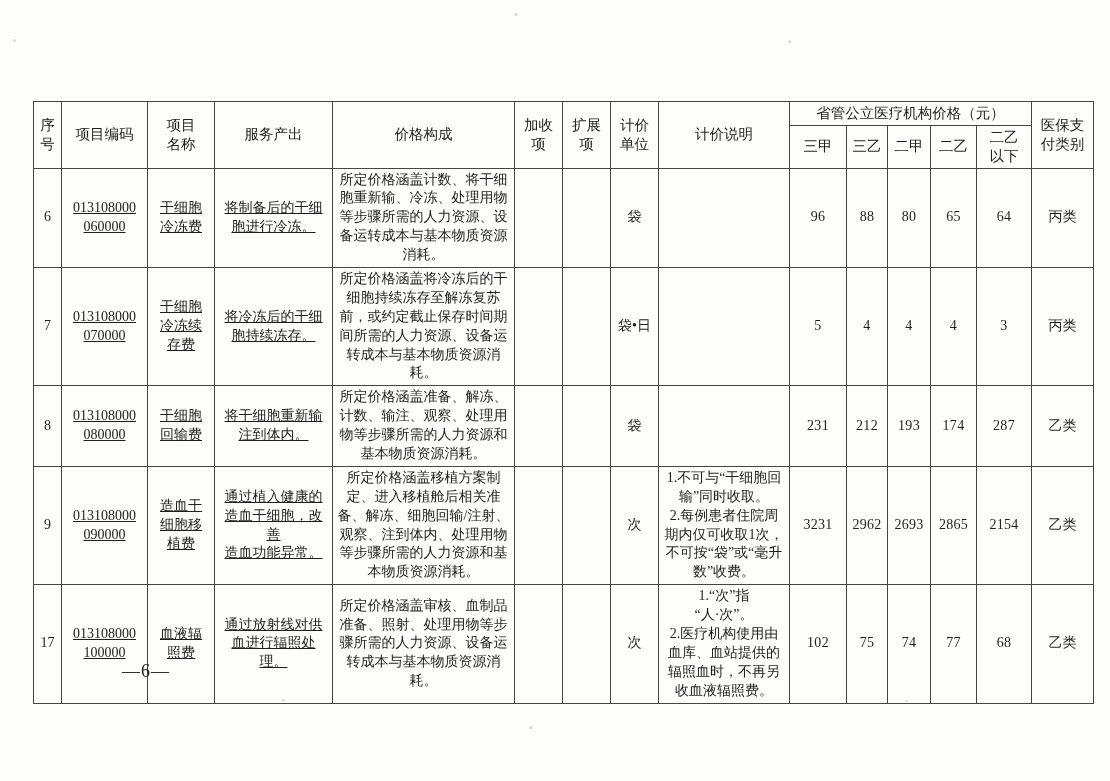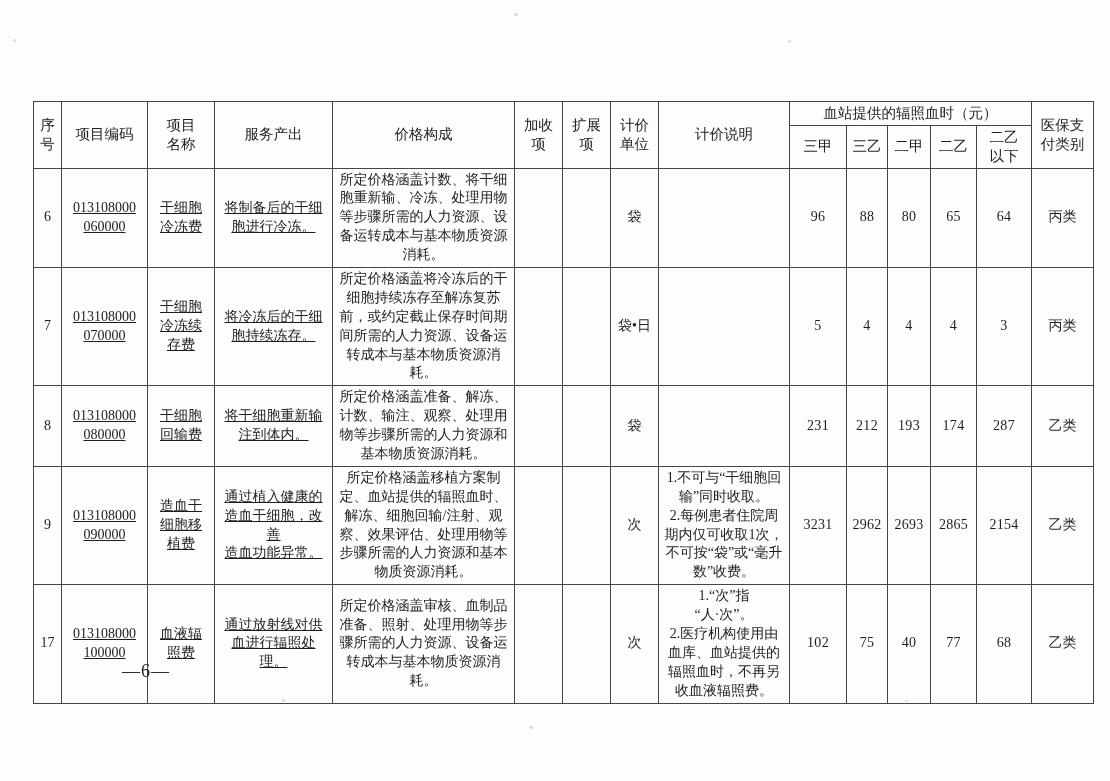--- a/index.html
+++ b/index.html
@@ -111,21 +111,21 @@
 名称</th>
         <th rowspan="2">服务产出</th>
         <th rowspan="2">价格构成</th>
         <th rowspan="2">加收
 项</th>
         <th rowspan="2">扩展
 项</th>
         <th rowspan="2">计价
 单位</th>
         <th rowspan="2">计价说明</th>
-        <th colspan="5">血站提供的辐照血时（元）</th>
+        <th colspan="5">省管公立医疗机构价格（元）</th>
         <th rowspan="2">医保支
 付类别</th>
       </tr>
       <tr class="hr2">
         <th>三甲</th>
         <th>三乙</th>
         <th>二甲</th>
         <th>二乙</th>
         <th>二乙
 以下</th>
@@ -196,21 +196,21 @@
       <tr class="r9">
         <td>9</td>
         <td class="pre">013108000
 090000</td>
         <td class="pre">造血干
 细胞移
 植费</td>
         <td class="lft pre">通过植入健康的
 造血干细胞，改善
 造血功能异常。</td>
-        <td class="lft">所定价格涵盖移植方案制定、血站提供的辐照血时、解冻、细胞回输/注射、观察、效果评估、处理用物等步骤所需的人力资源和基本物质资源消耗。</td>
+        <td class="lft">所定价格涵盖移植方案制定、进入移植舱后相关准备、解冻、细胞回输/注射、观察、注到体内、处理用物等步骤所需的人力资源和基本物质资源消耗。</td>
         <td></td>
         <td></td>
         <td>次</td>
         <td class="note-cell">1.不可与“干细胞回输”同时收取。
 2.每例患者住院周期内仅可收取1次，不可按“袋”或“毫升数”收费。</td>
         <td class="num">3231</td>
         <td class="num">2962</td>
         <td class="num">2693</td>
         <td class="num">2865</td>
         <td class="num">2154</td>
@@ -226,21 +226,21 @@
 血进行辐照处理。</td>
         <td class="lft">所定价格涵盖审核、血制品准备、照射、处理用物等步骤所需的人力资源、设备运转成本与基本物质资源消耗。</td>
         <td></td>
         <td></td>
         <td>次</td>
         <td class="note-cell">1.“次”指
 “人·次”。
 2.医疗机构使用由血库、血站提供的辐照血时，不再另收血液辐照费。</td>
         <td class="num">102</td>
         <td class="num">75</td>
-        <td class="num">40</td>
+        <td class="num">74</td>
         <td class="num">77</td>
         <td class="num">68</td>
         <td>乙类</td>
       </tr>
     </tbody>
   </table>
 
   <div class="page-number">—6—</div>
 
 </div>

